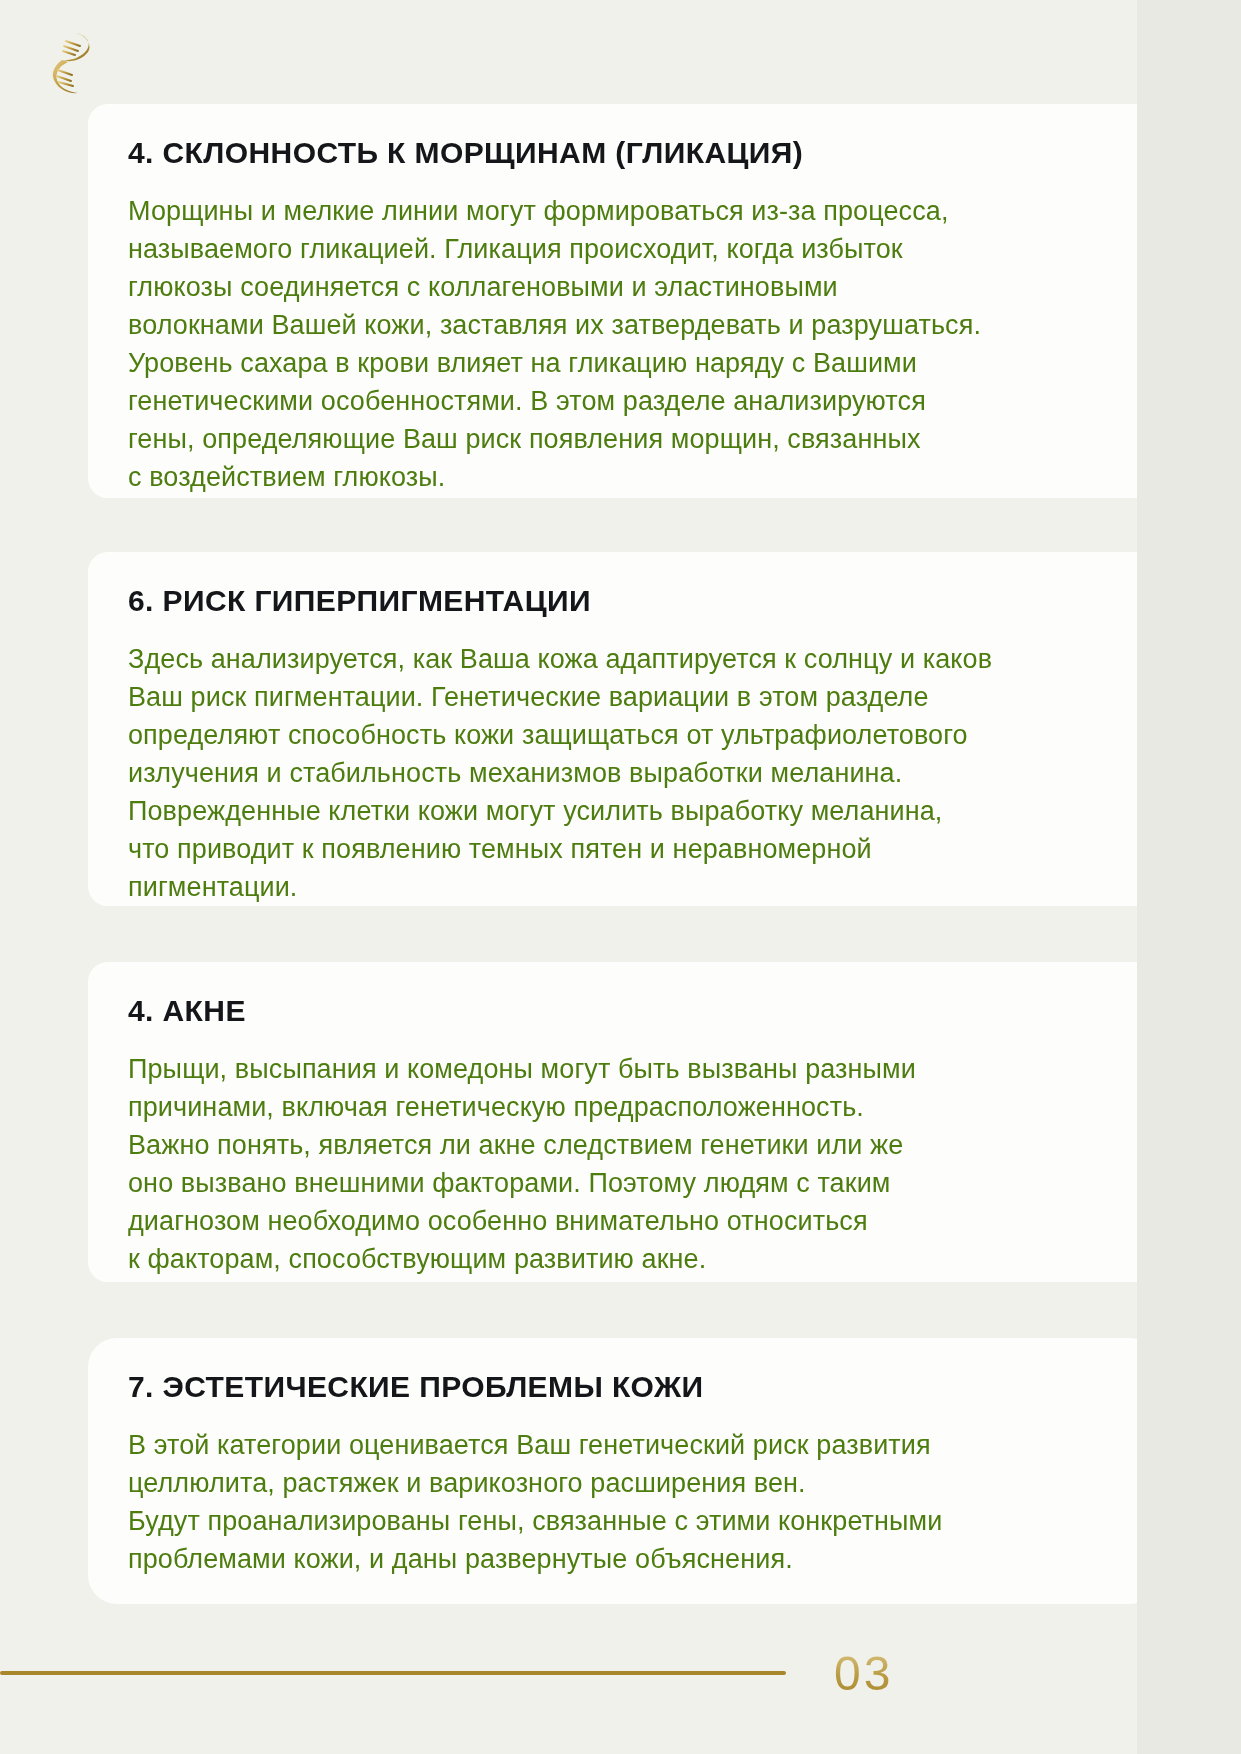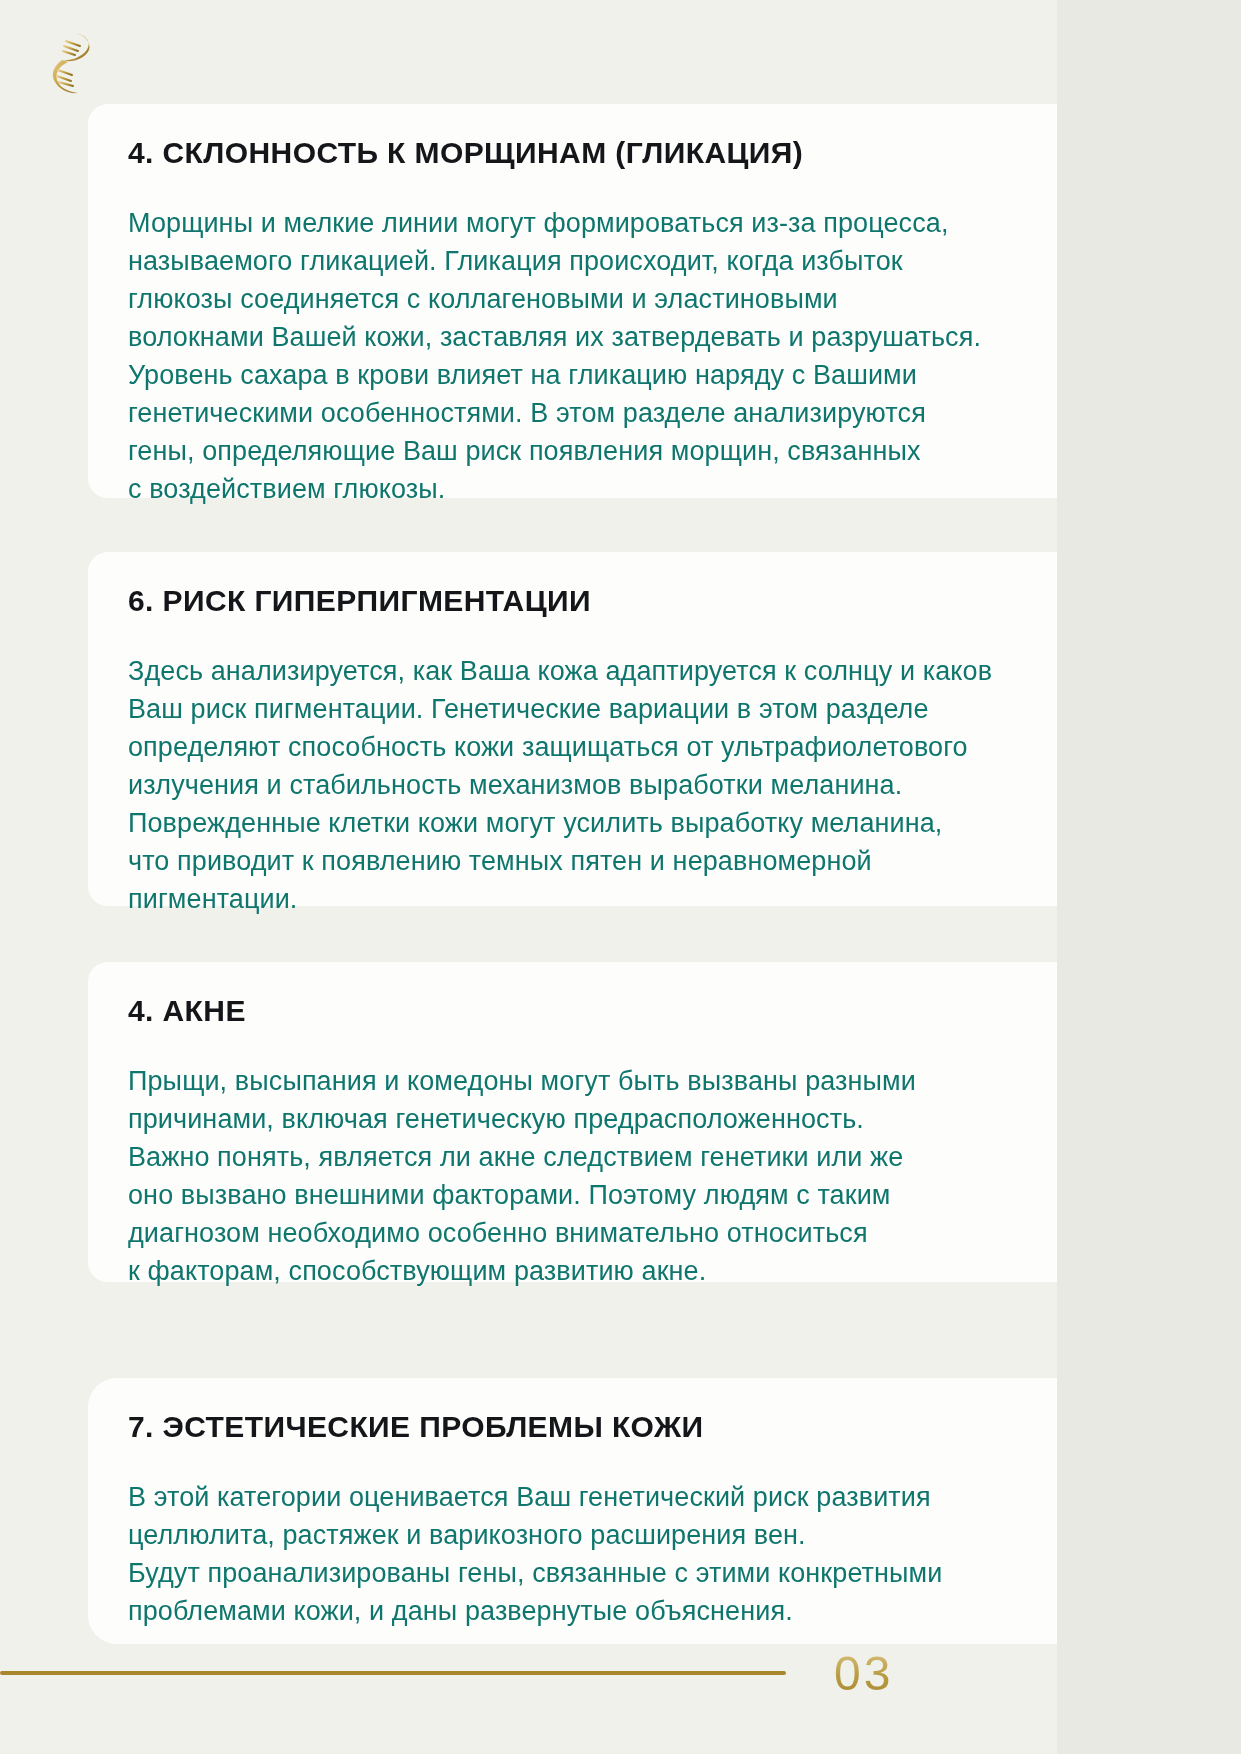--- a/index.html
+++ b/index.html
@@ -3,21 +3,21 @@
 <meta charset="utf-8">
 <style>
   * { margin: 0; padding: 0; box-sizing: border-box; }
   html, body { width: 1241px; }
   body {
     font-family: "Liberation Sans", "DejaVu Sans", sans-serif;
     background: #e9e9e4;
   }
   .page {
     position: relative;
-    width: 1057px;
+    width: 1137px;
     height: 1754px;
     background: #f1f1ec;
     overflow: hidden;
   }
   .logo {
     position: absolute;
     left: 46px;
     top: 30px;
     width: 48px;
     height: 70px;
@@ -26,34 +26,34 @@
     position: absolute;
     left: 88px;
     width: 1070px;
     background: #fdfdfb;
     border-radius: 20px;
     padding: 30px 44px 40px 40px;
   }
   .card-1 { top: 104px;  height: 394px; }
   .card-2 { top: 552px;  height: 354px; }
   .card-3 { top: 962px;  height: 320px; }
-  .card-4 { top: 1378px; height: 266px; border-radius: 29px; }
+  .card-4 { top: 1338px; height: 266px; border-radius: 29px; }
   .section-title {
     font-size: 30px;
     font-weight: 800;
     letter-spacing: 0.4px;
     color: #15161a;
     line-height: 1.25;
   }
   .section-body {
-    margin-top: 32px;
+    margin-top: 20px;
     font-size: 27px;
     line-height: 38px;
     letter-spacing: 0.1px;
-    color: #0f766e;
+    color: #4d7c0f;
     white-space: pre-line;
   }
   .footer-rule {
     position: absolute;
     left: 0;
     top: 1671px;
     width: 786px;
     height: 4px;
     background: #a8862c;
     border-radius: 2px;

